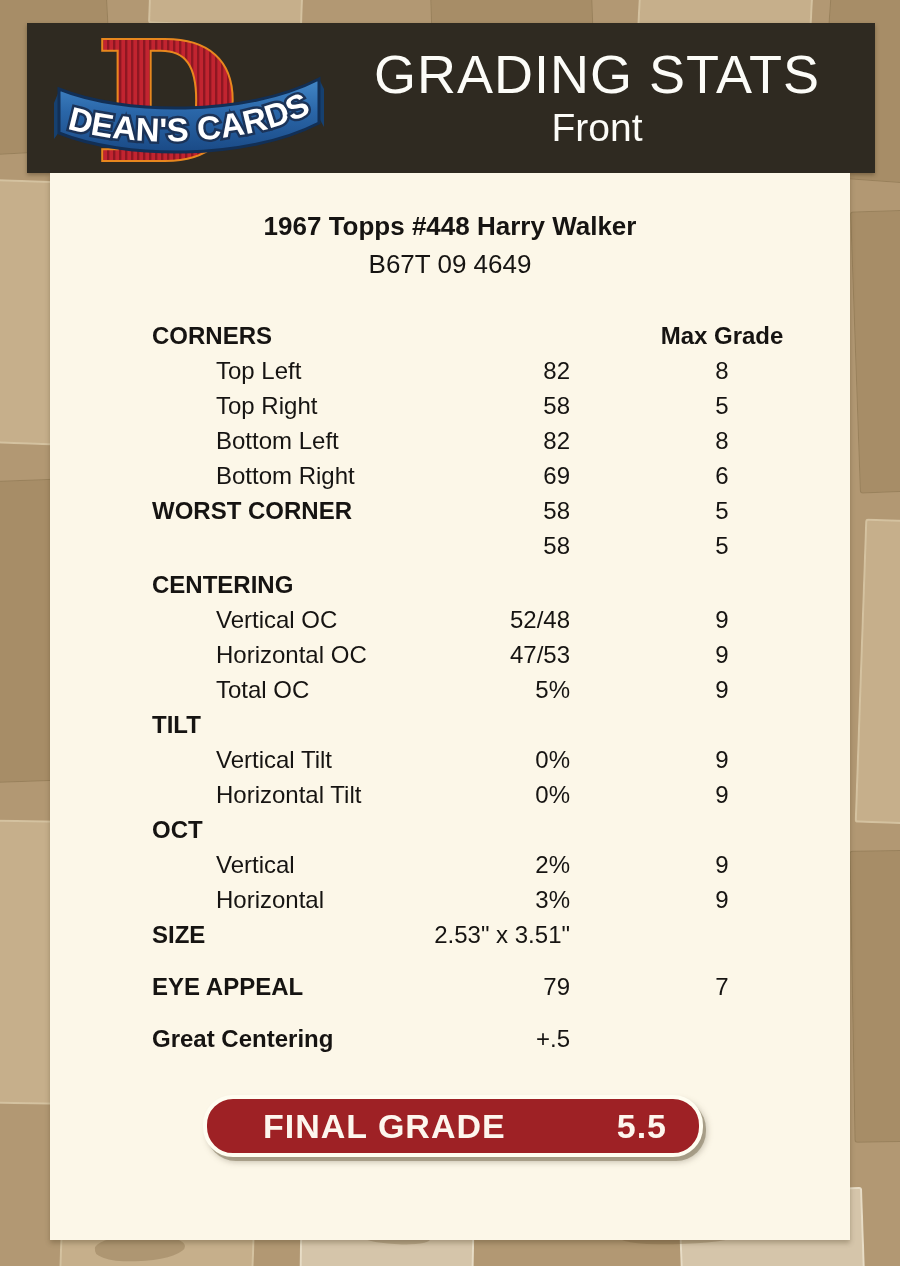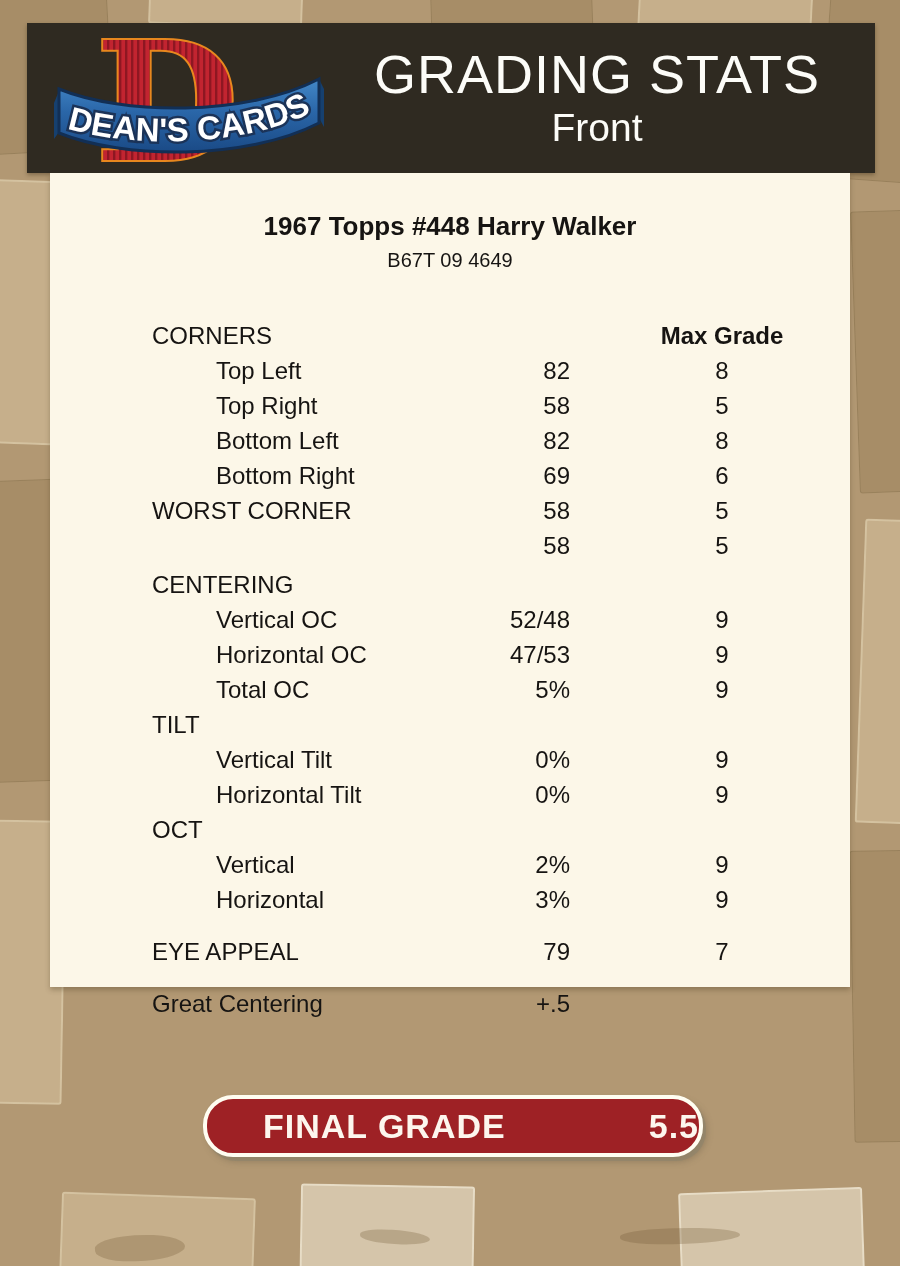--- a/index.html
+++ b/index.html
@@ -25,50 +25,50 @@
 
   .titles {
     position:absolute; left:298px; top:0; right:6px; height:100%;
     display:flex; flex-direction:column; align-items:center; justify-content:center;
     color:#fcfcf8; text-align:center;
   }
   .title { font-size:54px; line-height:1.05; letter-spacing:1px; }
   .subtitle { font-size:39px; margin-top:4px; }
 
   .panel {
-    position:absolute; left:50px; top:173px; width:800px; height:814px;
+    position:absolute; left:50px; top:173px; width:800px; height:1067px;
     background:#fcf7e8; box-shadow:0 3px 5px rgba(60,45,20,0.3);
     color:#161412;
   }
   .card-title  { margin:0; padding-top:38px; text-align:center; font-weight:bold; font-size:26px; }
-  .card-serial { text-align:center; font-size:20px; margin-top:7px; }
+  .card-serial { text-align:center; font-size:26px; margin-top:7px; }
 
   .grades-table { position:absolute; left:0; top:145px; width:100%; }
   .trow { position:relative; height:35px; font-size:24px; }
   .trow.gap-sm { margin-top:4px; }
   .trow.gap-lg { margin-top:17px; }
   .trow .cell { position:absolute; top:50%; transform:translateY(-50%); white-space:nowrap; }
   .trow .lbl { left:102px; }
   .trow.indent .lbl { left:166px; }
-  .trow.section .lbl { font-weight:normal; }
+  .trow.section .lbl { font-weight:bold; }
   .trow .val { left:240px; width:280px; text-align:right; }
   .trow .max { left:602px; width:140px; text-align:center; }
   .trow.header-row .val,
   .trow.header-row .max { font-weight:bold; }
   .trow.header-row .val { left:257px; }
 
   .final-grade {
     position:absolute; left:153px; top:922px; width:492px; height:54px;
     background:#9e2125; border:4px solid #fffdf1; border-radius:30px;
     box-shadow:3px 4px 0 rgba(143,132,108,0.65), 4px 5px 6px rgba(100,90,70,0.35);
     display:flex; align-items:center;
     color:#fdf6ee; font-weight:bold; font-size:34px; letter-spacing:1px;gap:15px;
   }
   .final-grade .fg-label { padding-left:56px; }
-  .final-grade .fg-value { margin-left:auto; }
+  .final-grade .fg-value { margin-left:auto; padding-right:32px; }
 </style>
 </head>
 <body>
 
 <div class="stage">
 
   <i class="bgcard bg-dark" style="left:-12px; top:-40px; width:120px; height:190px; transform:rotate(-3deg);"></i>
   <i class="bgcard bg-lite" style="left:150px; top:-90px; width:150px; height:112px; transform:rotate(2deg);"></i>
   <i class="bgcard bg-dark" style="left:430px; top:-70px; width:160px; height:120px; transform:rotate(-2deg);"></i>
   <i class="bgcard bg-lite" style="left:640px; top:-95px; width:170px; height:140px; transform:rotate(3deg);"></i>
@@ -197,20 +197,25 @@
         <div class="trow indent">
           <span class="cell lbl">Vertical</span>
           <span class="cell val">2%</span>
           <span class="cell max">9</span>
         </div>
         <div class="trow indent">
           <span class="cell lbl">Horizontal</span>
           <span class="cell val">3%</span>
           <span class="cell max">9</span>
         </div>
+        <div class="trow section">
+          <span class="cell lbl">SIZE</span>
+          <span class="cell val">2.53" x 3.51"</span>
+          <span class="cell max"></span>
+        </div>
         <div class="trow section gap-lg">
           <span class="cell lbl">EYE APPEAL</span>
           <span class="cell val">79</span>
           <span class="cell max">7</span>
         </div>
         <div class="trow section gap-lg">
           <span class="cell lbl">Great Centering</span>
           <span class="cell val">+.5</span>
           <span class="cell max"></span>
         </div>

